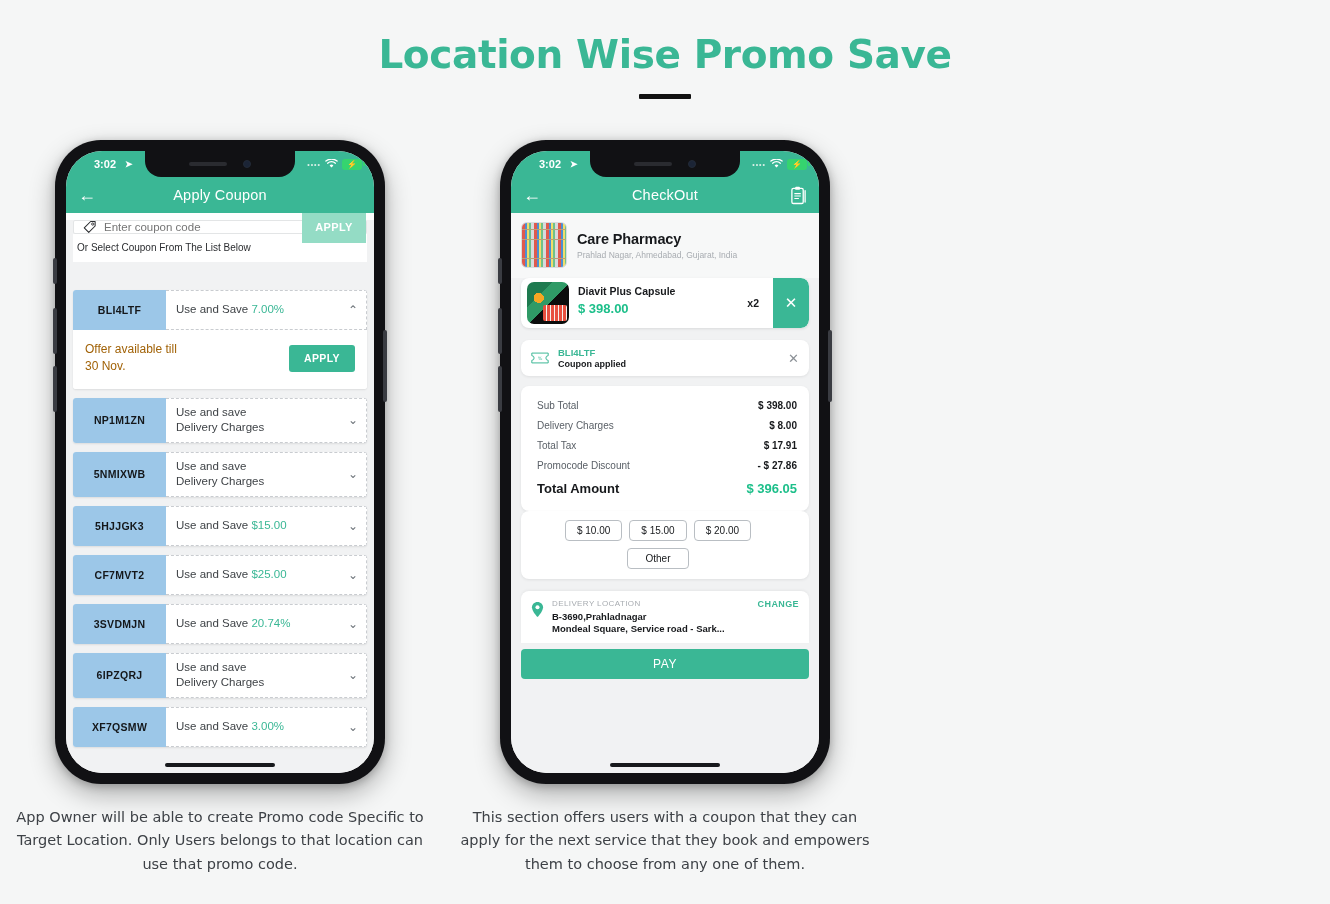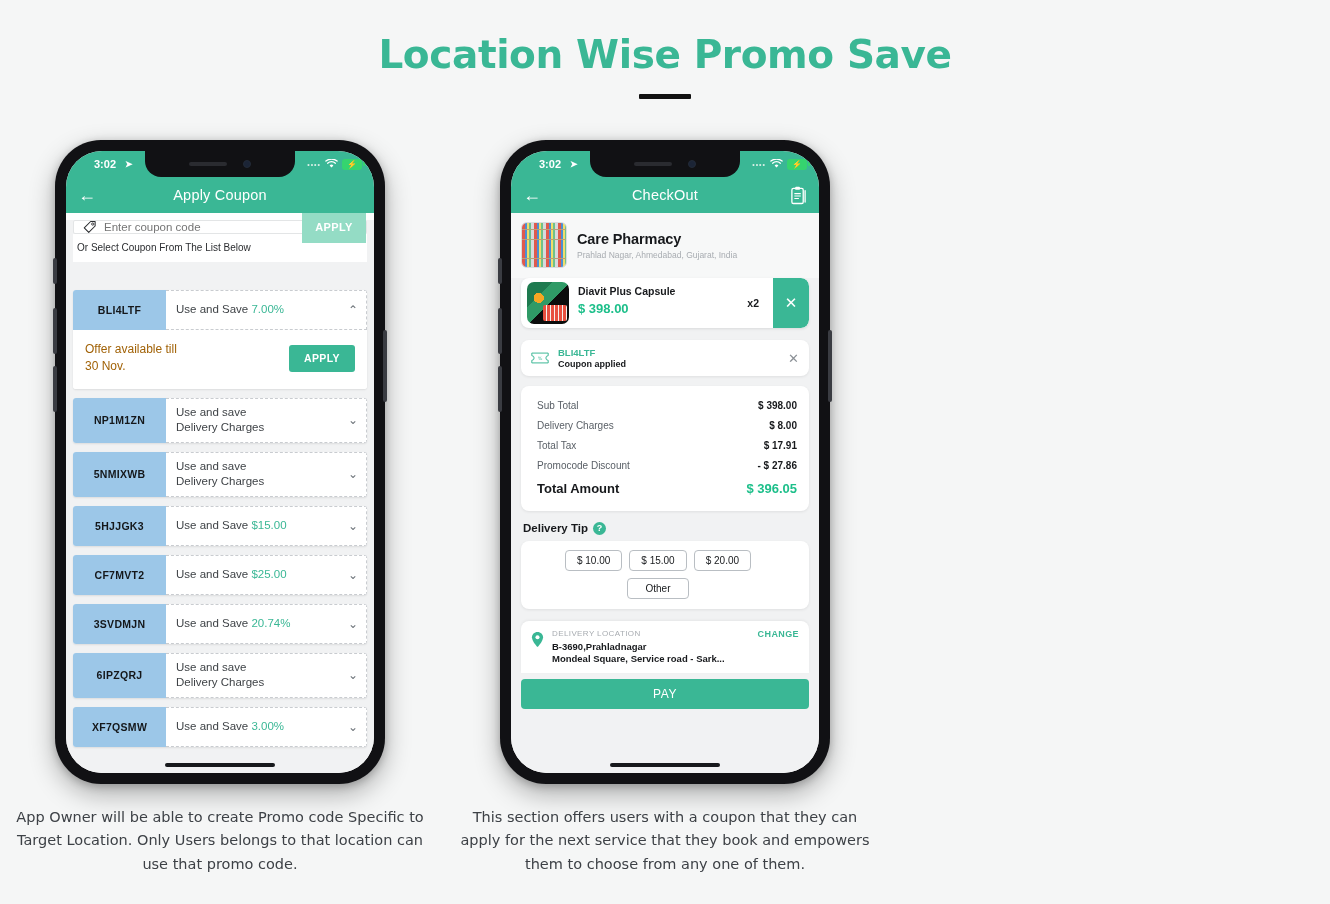--- a/index.html
+++ b/index.html
@@ -531,24 +531,20 @@
           <div class="bill-row">
             <span class="bill-lbl">Promocode Discount</span>
             <span class="bill-val">- $ 27.86</span>
           </div>
           <div class="bill-row total">
             <span class="bill-lbl">Total Amount</span>
             <span class="bill-val">$ 396.05</span>
           </div>
         </div>
 
-        <div class="tip-head">
-          <span class="tip-title">Delivery Tip</span>
-          <span class="q-ic">?</span>
-        </div>
         <div class="tip-card">
           <button class="tip-chip">$ 10.00</button>
           <button class="tip-chip">$ 15.00</button>
           <button class="tip-chip">$ 20.00</button>
           <button class="tip-chip" style="flex-basis:100%;max-width:62px;margin:0 auto;">Other</button>
         </div>
 
         <div class="loc-card">
           <span class="pin">
             <svg width="13" height="17" viewBox="0 0 14 18">

